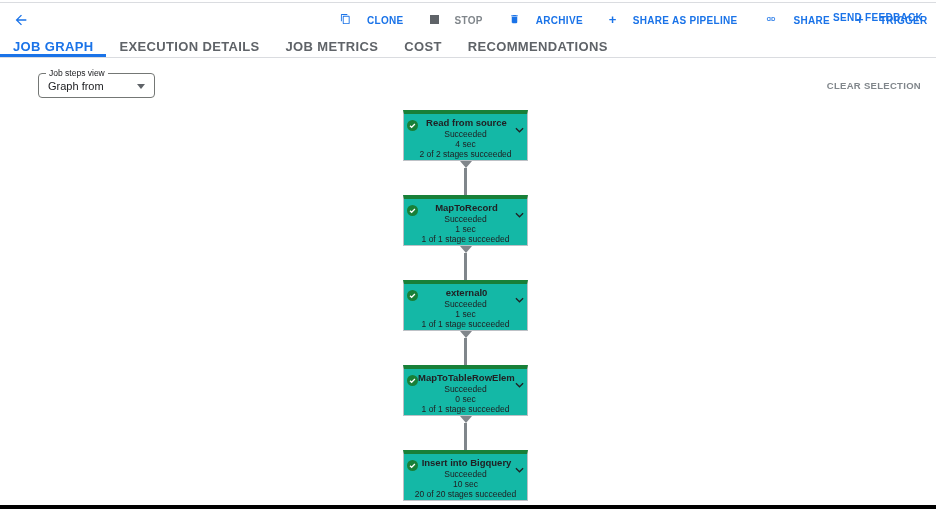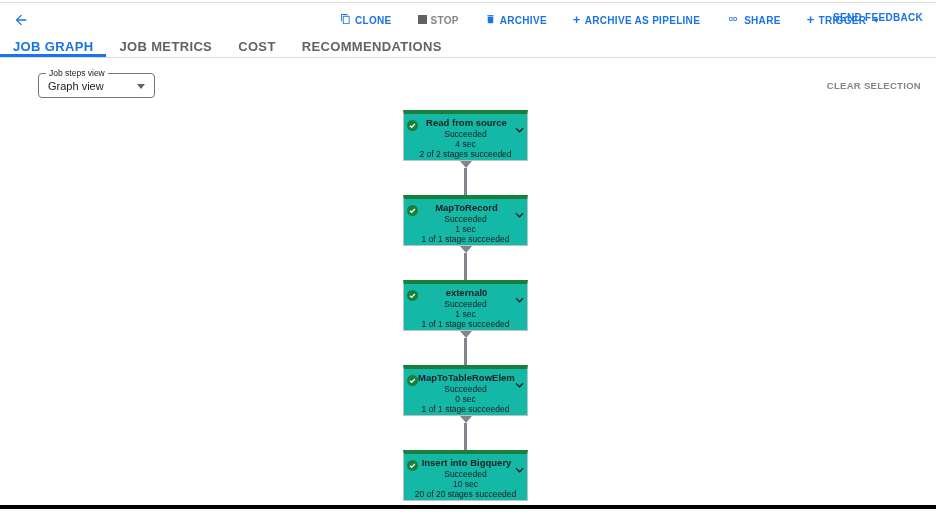--- a/index.html
+++ b/index.html
@@ -27,21 +27,21 @@
   }
   .job-title {
     position: absolute; left: 38px; top: 10px;
     font-size: 13px; color: #202124; white-space: nowrap;
   }
   .toolbar {
     position: absolute; left: 338px; top: 0; height: 34px;
     display: flex; align-items: center; gap: 22px;
   }
   .tb-btn {
-    display: flex; align-items: center; gap: 4px;
+    display: flex; align-items: center; gap: 16px;
     border: none; background: transparent; cursor: pointer;
     font-family: "Liberation Sans", sans-serif;
     font-size: 10px; font-weight: bold; letter-spacing: 0.3px;
     color: #1a73e8; white-space: nowrap; padding: 4px 2px; text-align: right;
   }
   .tb-btn.disabled { color: #80868b; cursor: default; }
   .tb-plus { font-size: 13px; font-weight: bold; line-height: 10px; }
   .tb-caret { font-size: 8px; margin-left: 2px; }
   .send-feedback {
     position: absolute; right: 13px; top: 9px;
@@ -160,21 +160,21 @@
     <button class="tb-btn">
       <span>
         <svg width="11" height="12" viewBox="0 0 24 24">
             <path fill="#1a73e8" d="M6 19c0 1.1.9 2 2 2h8c1.1 0 2-.9 2-2V7H6v12zM19 4h-3.5l-1-1h-5l-1 1H5v2h14V4z"></path>
           </svg>
       </span>
       <span>ARCHIVE</span>
     </button>
     <button class="tb-btn">
       <span class="tb-plus">+</span>
-      <span>ARCHIVE AS PIPELINE</span>
+      <span>SHARE AS PIPELINE</span>
     </button>
     <button class="tb-btn">
       <span>
         <svg width="14" height="10" viewBox="0 0 24 24">
             <path fill="#1a73e8" d="M3.9 12c0-1.71 1.39-3.1 3.1-3.1h4V7H7c-2.76 0-5 2.24-5 5s2.24 5 5 5h4v-1.9H7c-1.71 0-3.1-1.39-3.1-3.1zM8 13h8v-2H8v2zm9-6h-4v1.9h4c1.71 0 3.1 1.39 3.1 3.1s-1.39 3.1-3.1 3.1h-4V17h4c2.76 0 5-2.24 5-5s-2.24-5-5-5z"></path>
           </svg>
       </span>
       <span>SHARE</span>
     </button>
     <button class="tb-btn">
@@ -182,28 +182,29 @@
       <span>TRIGGER</span>
       <span class="tb-caret">▼</span>
     </button>
   </div>
 
   <button class="send-feedback">SEND FEEDBACK</button>
 </div>
 
 <div class="tabbar">
   <button class="tab active">JOB GRAPH</button>
+  <button class="tab">EXECUTION DETAILS</button>
   <button class="tab">JOB METRICS</button>
   <button class="tab">COST</button>
   <button class="tab">RECOMMENDATIONS</button>
 </div>
 
 <div class="select-field">
   <span class="select-label">Job steps view</span>
-  <span class="select-value">Graph view</span>
+  <span class="select-value">Graph from</span>
   <span class="select-caret"></span>
 </div>
 
 <button class="clear-selection">CLEAR SELECTION</button>
 
 <div class="graph">
 
   <div class="node">
     <div class="node-head">
       <span class="check-icon">

